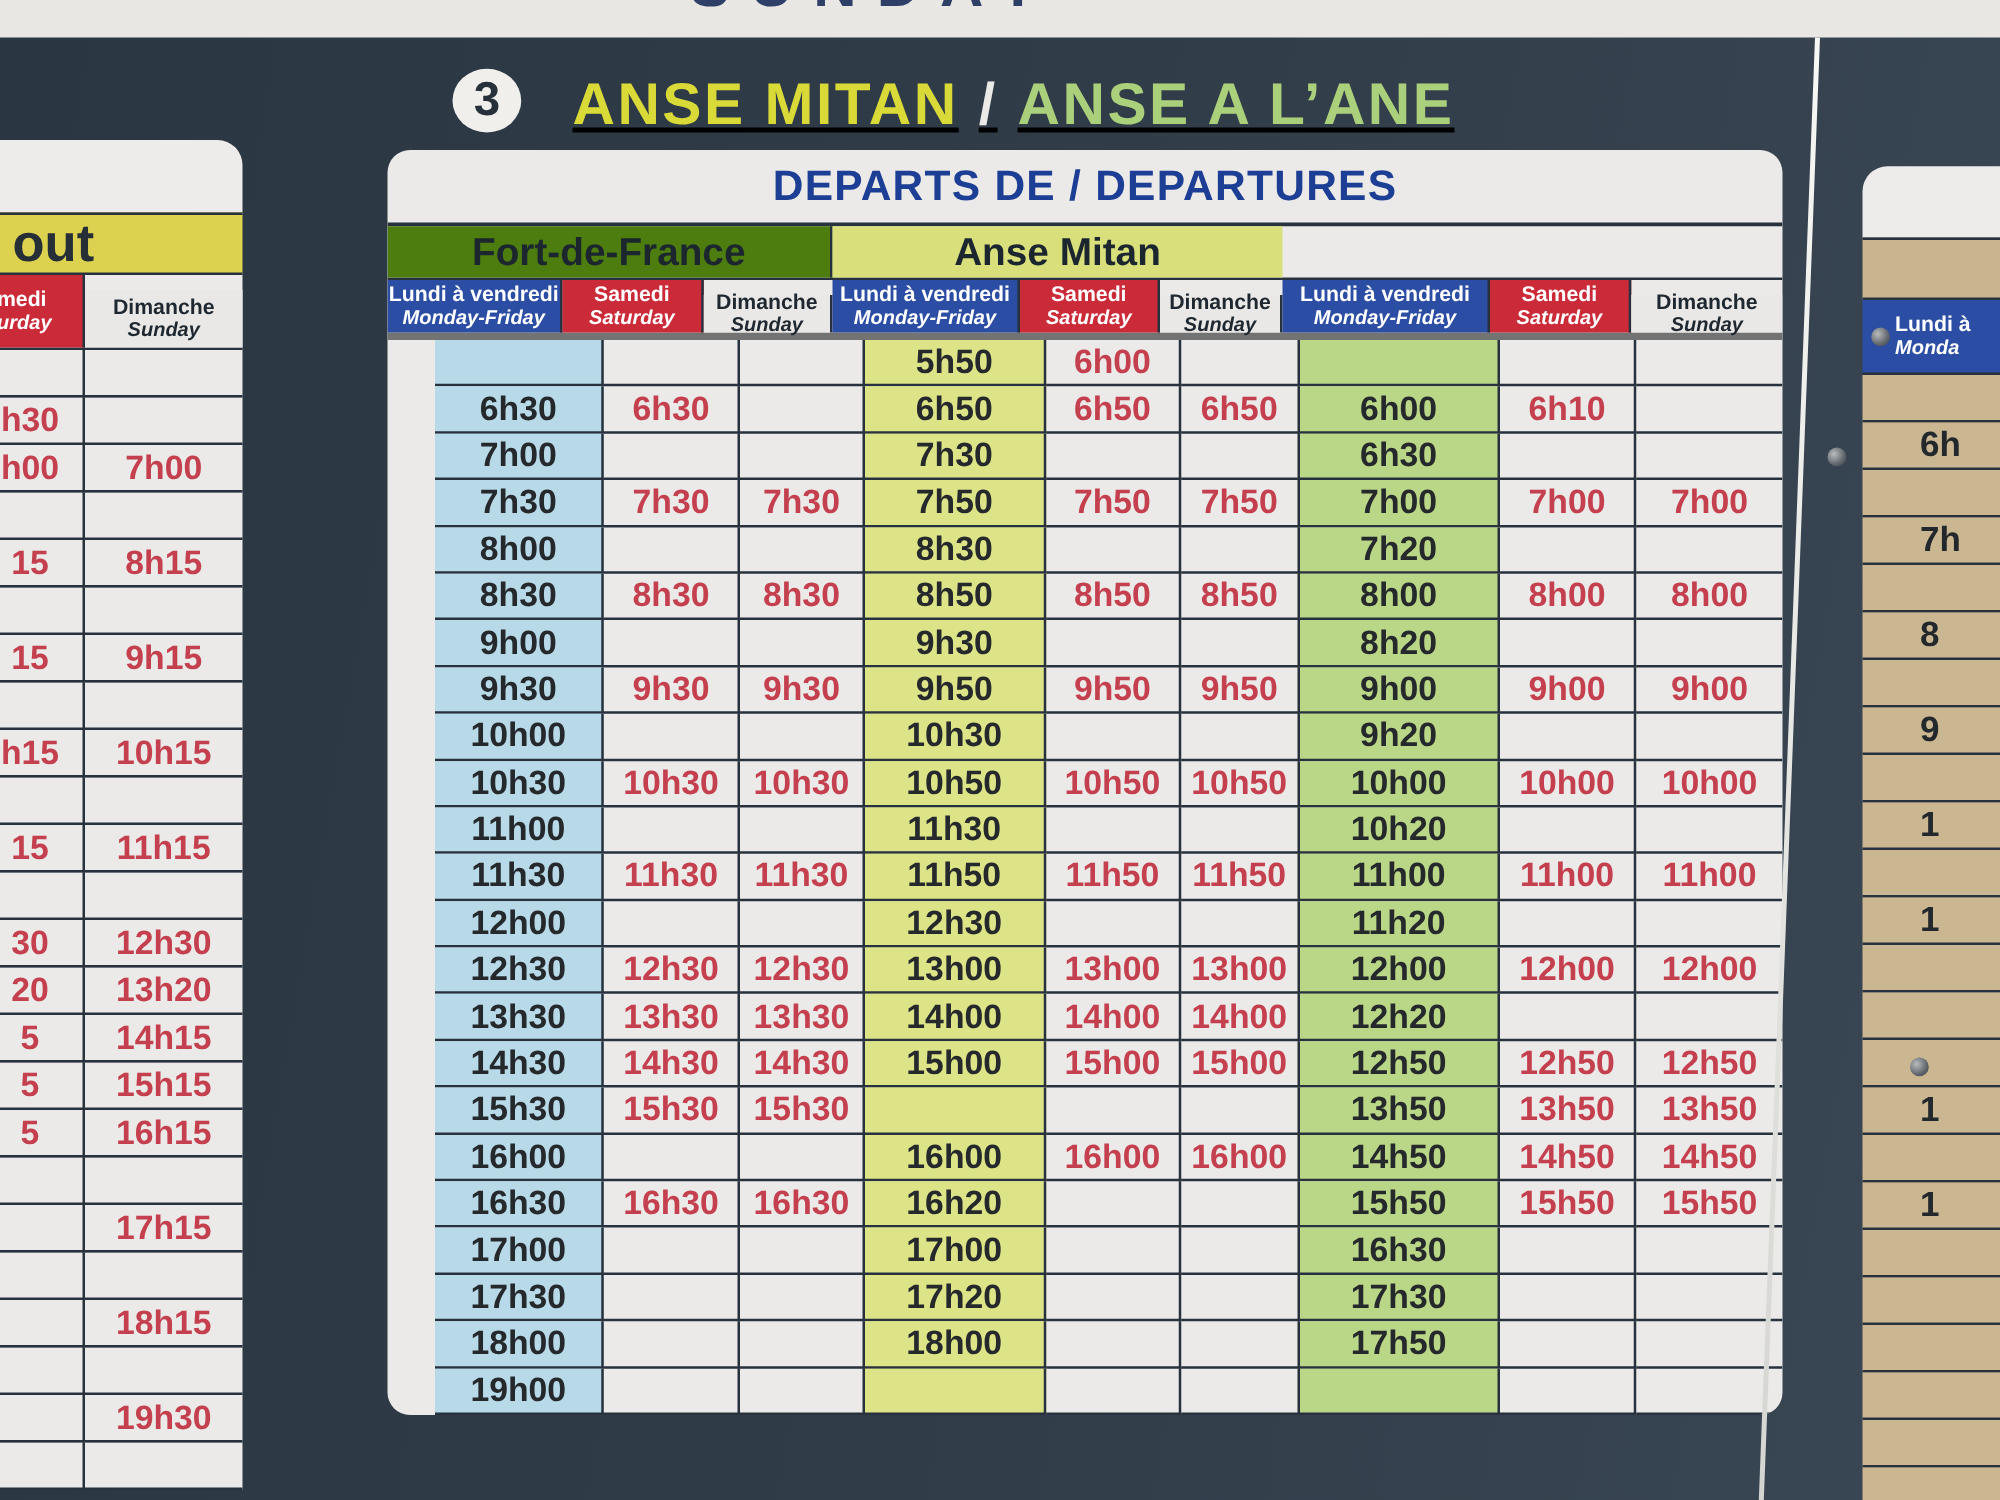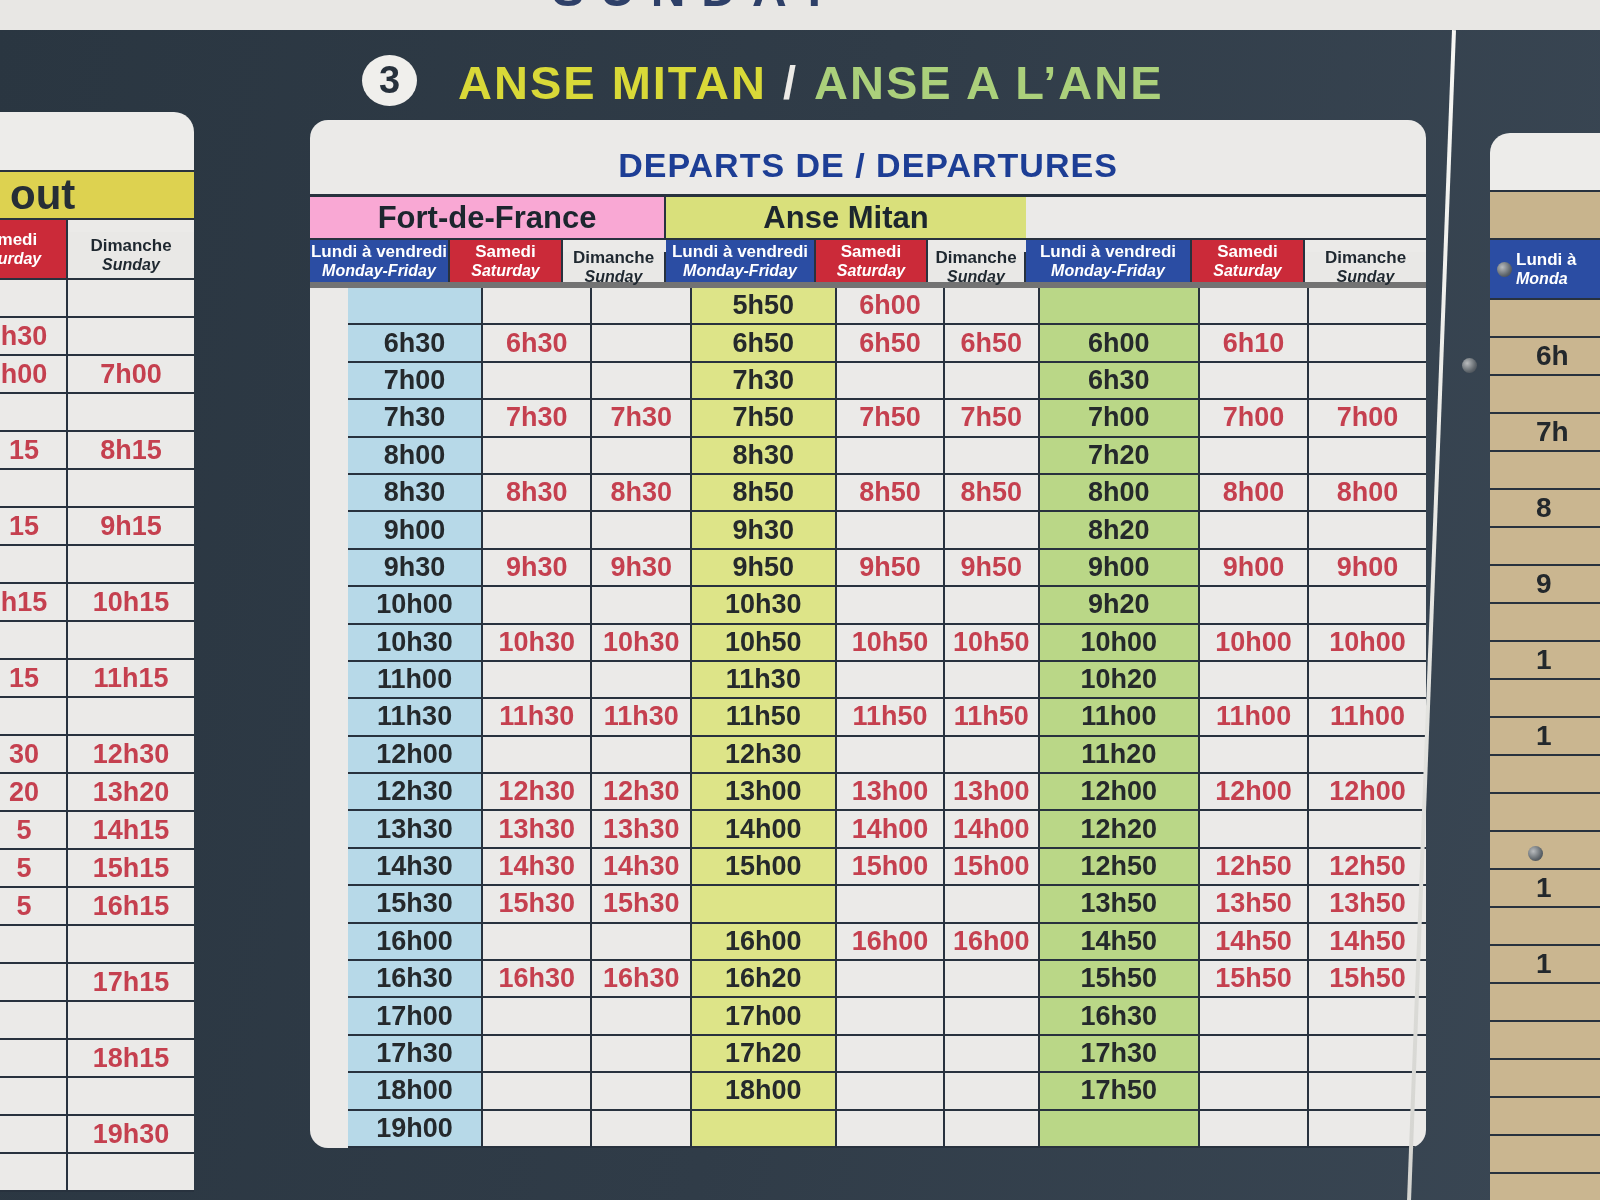--- a/index.html
+++ b/index.html
@@ -13,33 +13,33 @@
   .top-strip { position:absolute; left:0; top:0; width:1600px; height:30px;
                background:#e8e7e4; overflow:hidden; }
   .top-strip .frag { position:absolute; left:552px; top:-38px; font-size:48px; font-weight:bold;
                      color:#2e4068; letter-spacing:16px; white-space:nowrap; }
 
   
   .route-badge { position:absolute; left:362px; top:55px; width:55px; height:51px;
                  background:#f0efec; border-radius:50%; display:flex; align-items:center;
                  justify-content:center; font-size:38px; font-weight:bold; color:#27313c; }
   .route-title { position:absolute; left:458px; top:55px; font-size:47px; font-weight:bold;
-                 letter-spacing:2px; white-space:nowrap; }
+                 letter-spacing:2px; white-space:nowrap;text-decoration:underline; }
   .rt-a { color:#d9d938; } .rt-sep { color:#eceae6; padding:0 16px; } .rt-b { color:#abd07b; }
 
   
   .main-panel { position:absolute; left:310px; top:120px; width:1116px;
                 background:#ebeae8; border-radius:18px; overflow:hidden; }
   .mp-title { height:58px; display:flex; align-items:center; justify-content:center;
-              font-size:34px; font-weight:bold; color:#1d3e95; letter-spacing:1px;margin-top:16px; }
+              font-size:34px; font-weight:bold; color:#1d3e95; letter-spacing:1px; }
   .group-row { display:flex; height:46px; border-top:3px solid #28323e; border-bottom:2px solid #28323e; }
   .gcell { display:flex; align-items:center; justify-content:center; font-size:31px;
            font-weight:bold; color:#1c262e; border-right:2px solid #28323e; }
   .gcell:last-child { border-right:none; }
-  .g0 { width:356px; background:#f9a8d4; } .g1 { width:360px; background:#d9e07b; }
+  .g0 { width:356px; background:#4d7c0f; } .g1 { width:360px; background:#d9e07b; }
   .g2 { width:400px; background:#c0da8c; }
 
   
   .c0{width:140px;background:#b7d9e8;color:#25292c;} .c1{width:113px;color:#c5404f;}
   .c2{width:103px;color:#c5404f;} .c3{width:150px;background:#dde488;color:#25292c;}
   .c4{width:112px;color:#c5404f;} .c5{width:98px;color:#c5404f;}
   .c6{width:166px;background:#bad787;color:#25292c;} .c7{width:113px;color:#c5404f;}
   .c8{width:121px;color:#c5404f;}
 
   .dh-row { display:flex; height:48px; border-bottom:6px solid #737373; }

